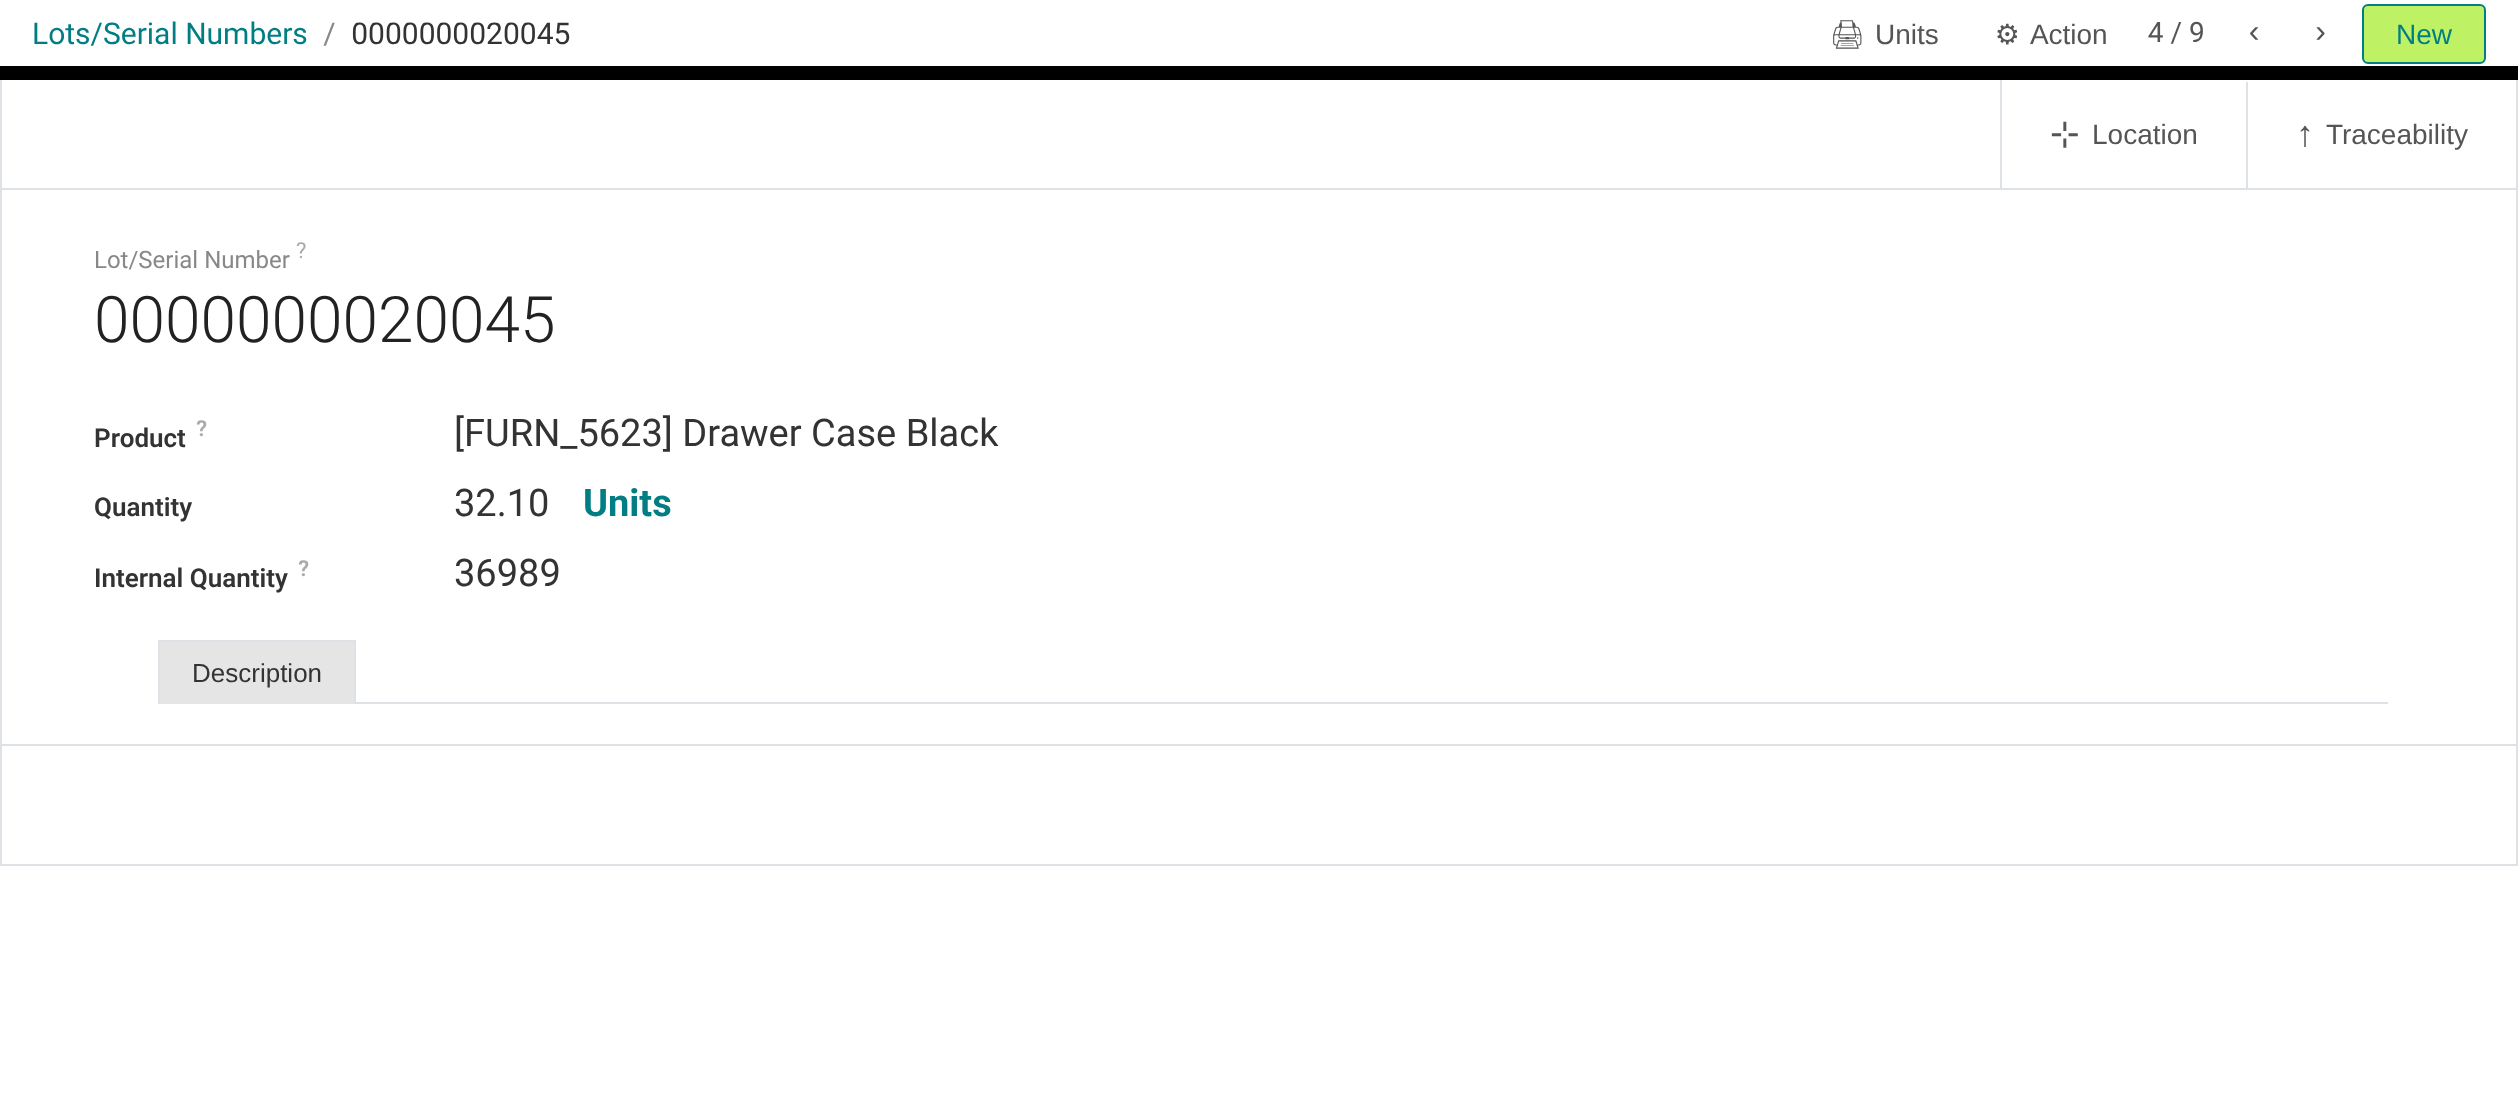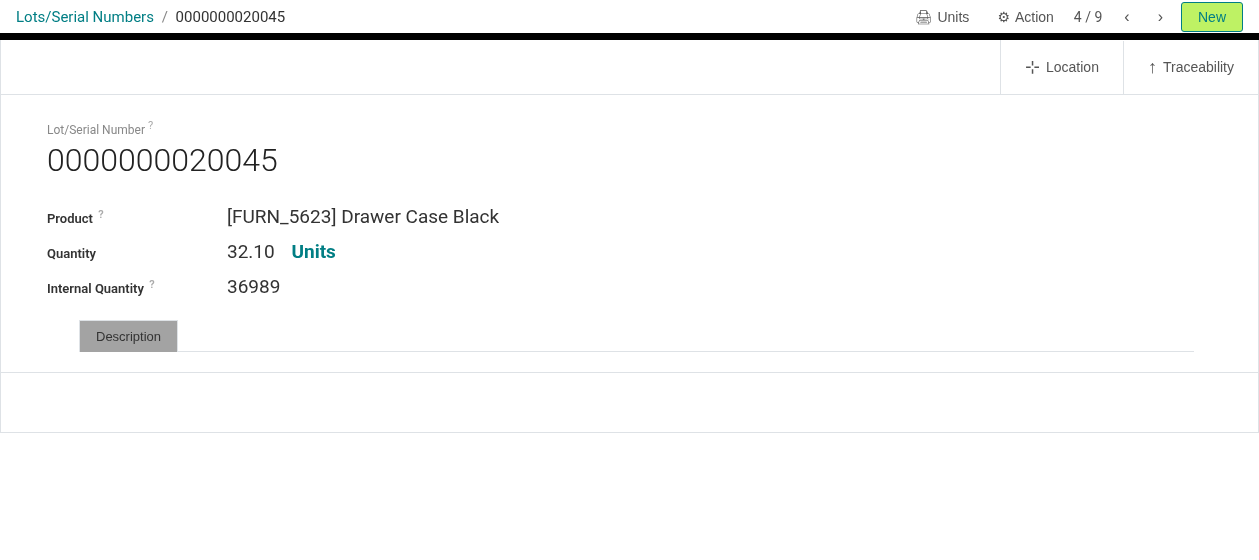--- a/index.html
+++ b/index.html
@@ -192,21 +192,21 @@
       font-size: 13px;
       color: #555;
       border: 1px solid transparent;
       border-bottom: none;
       margin-bottom: -1px;
       background: none;
     }
     .tab-item.active {
       border-color: #dee2e6;
       border-bottom-color: #fff;
-      background: #a3a3a3;
+      background: #e5e5e5;
       color: #333;
     }
 
     
     .description-area {
       min-height: 60px;
       border-top: 1px solid #dee2e6;
       padding: 16px 32px;
     }
   </style>

